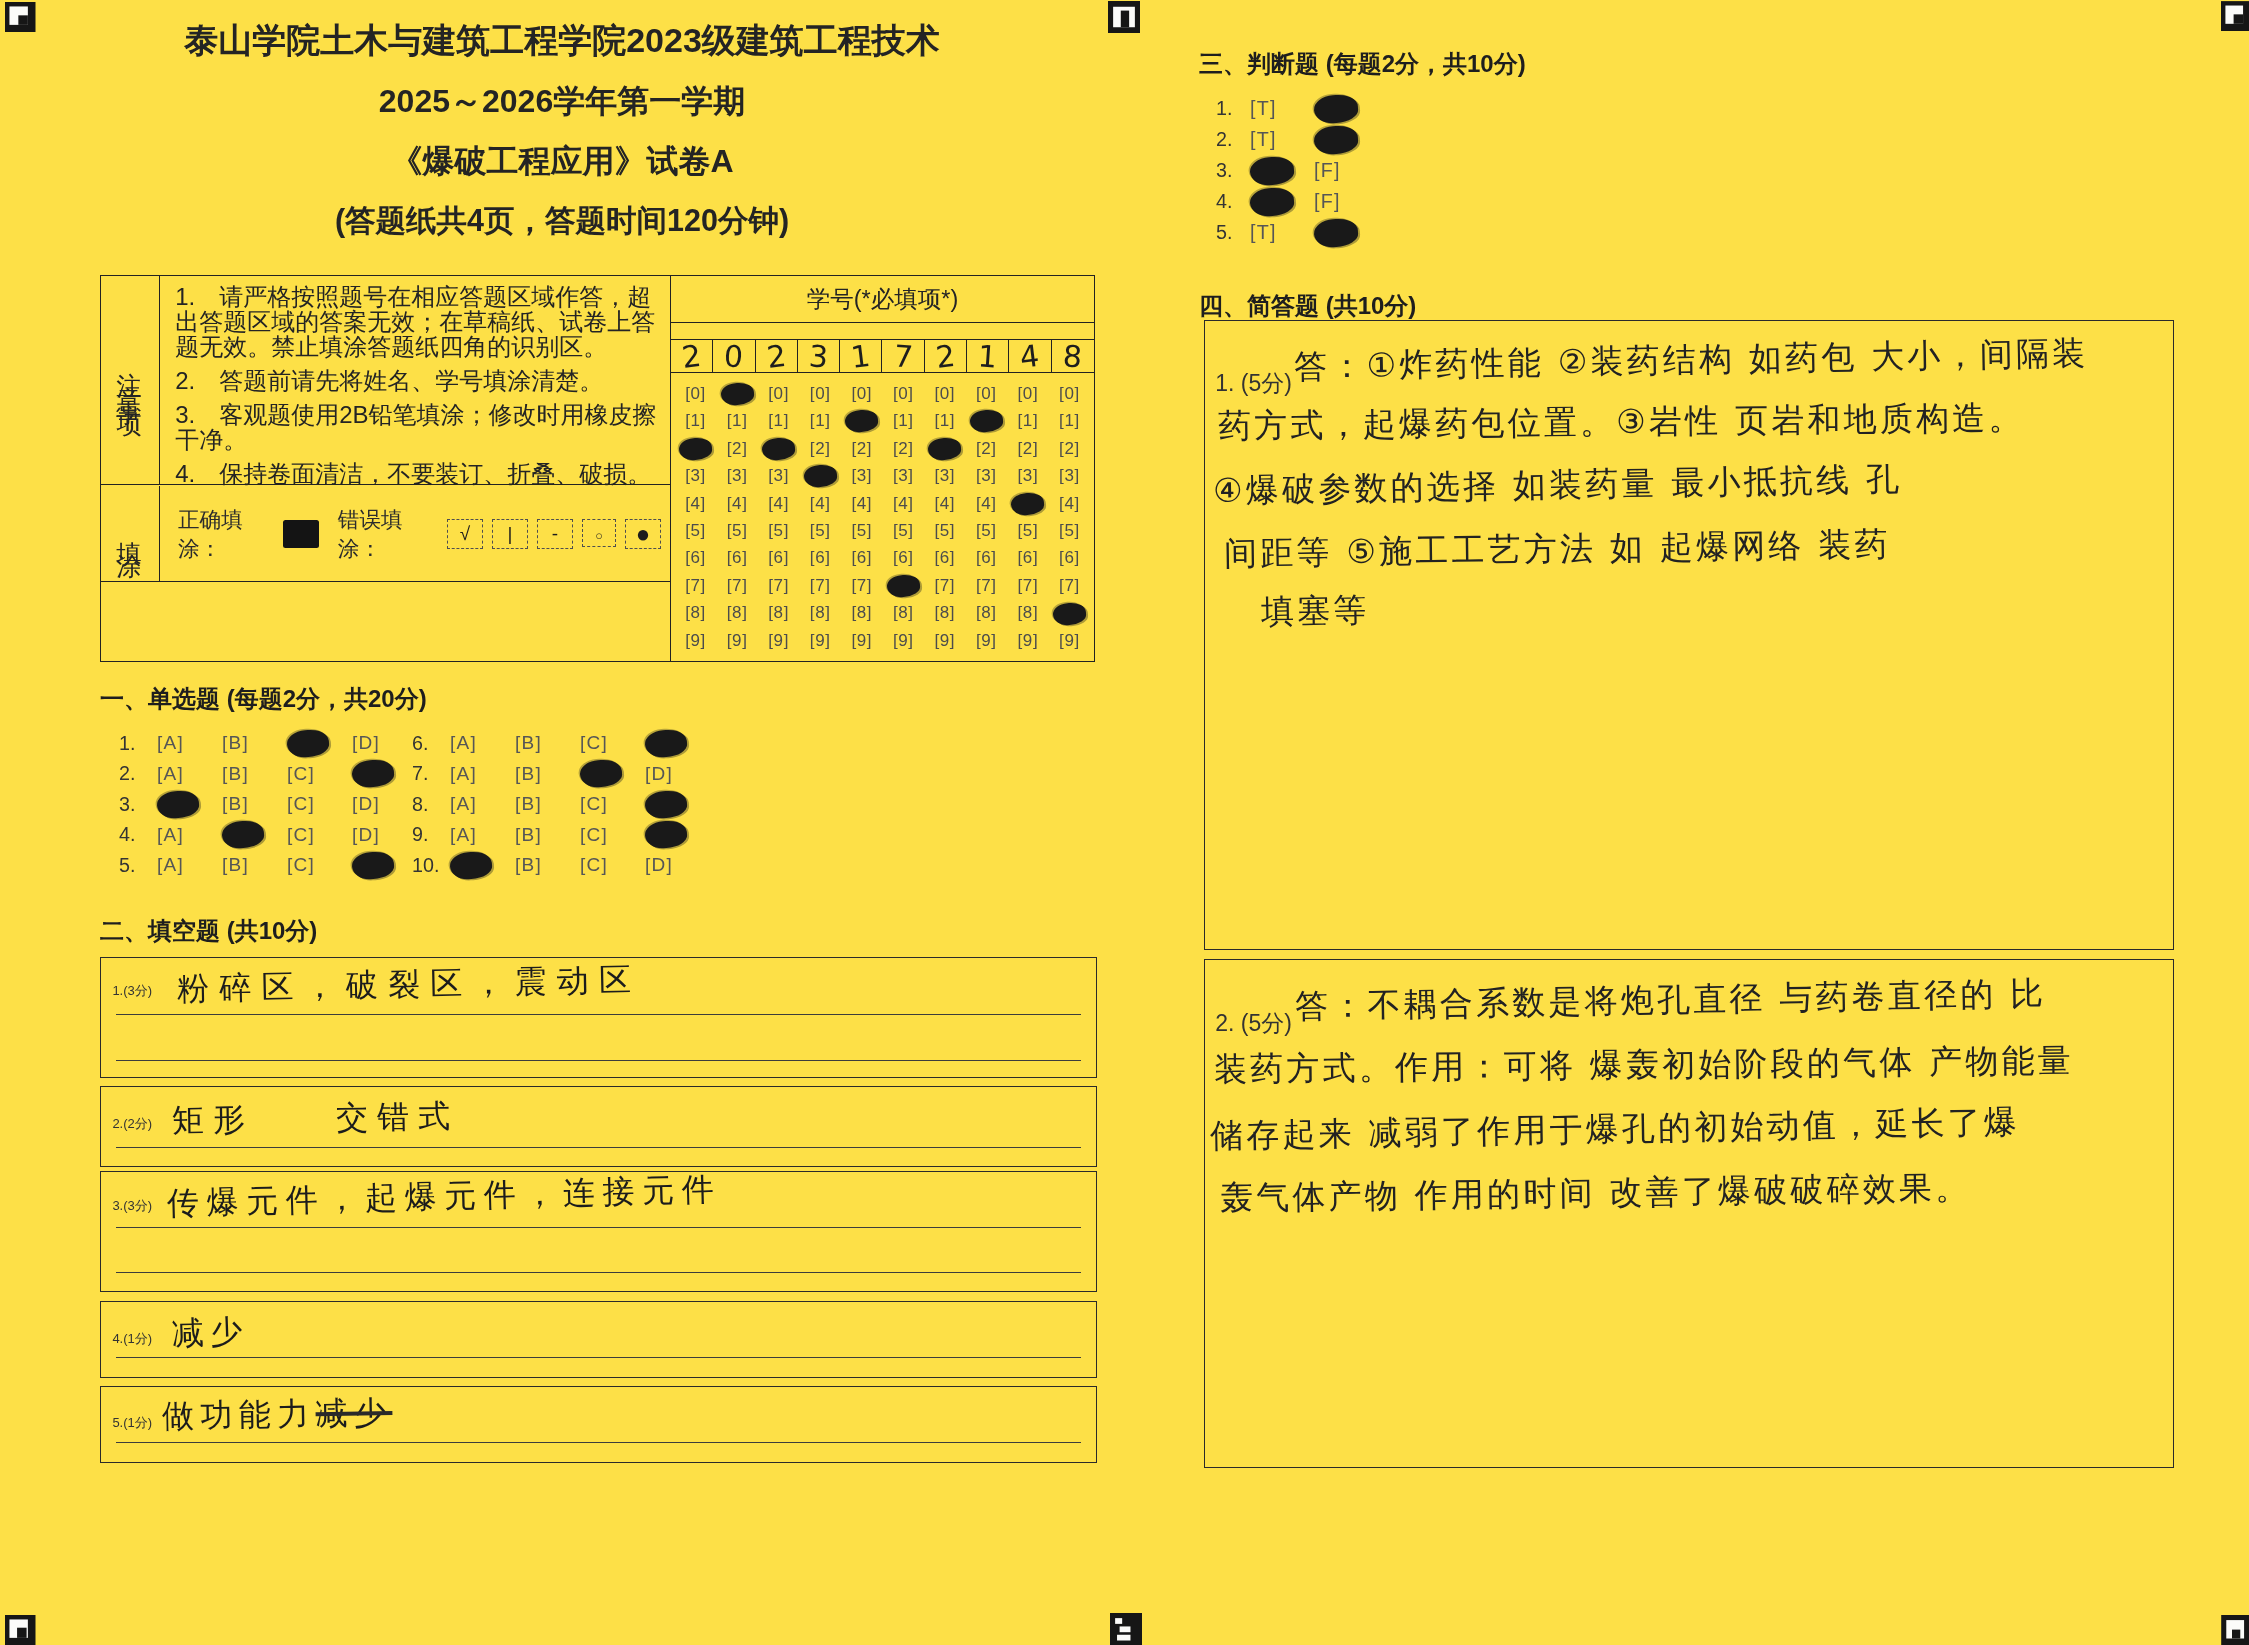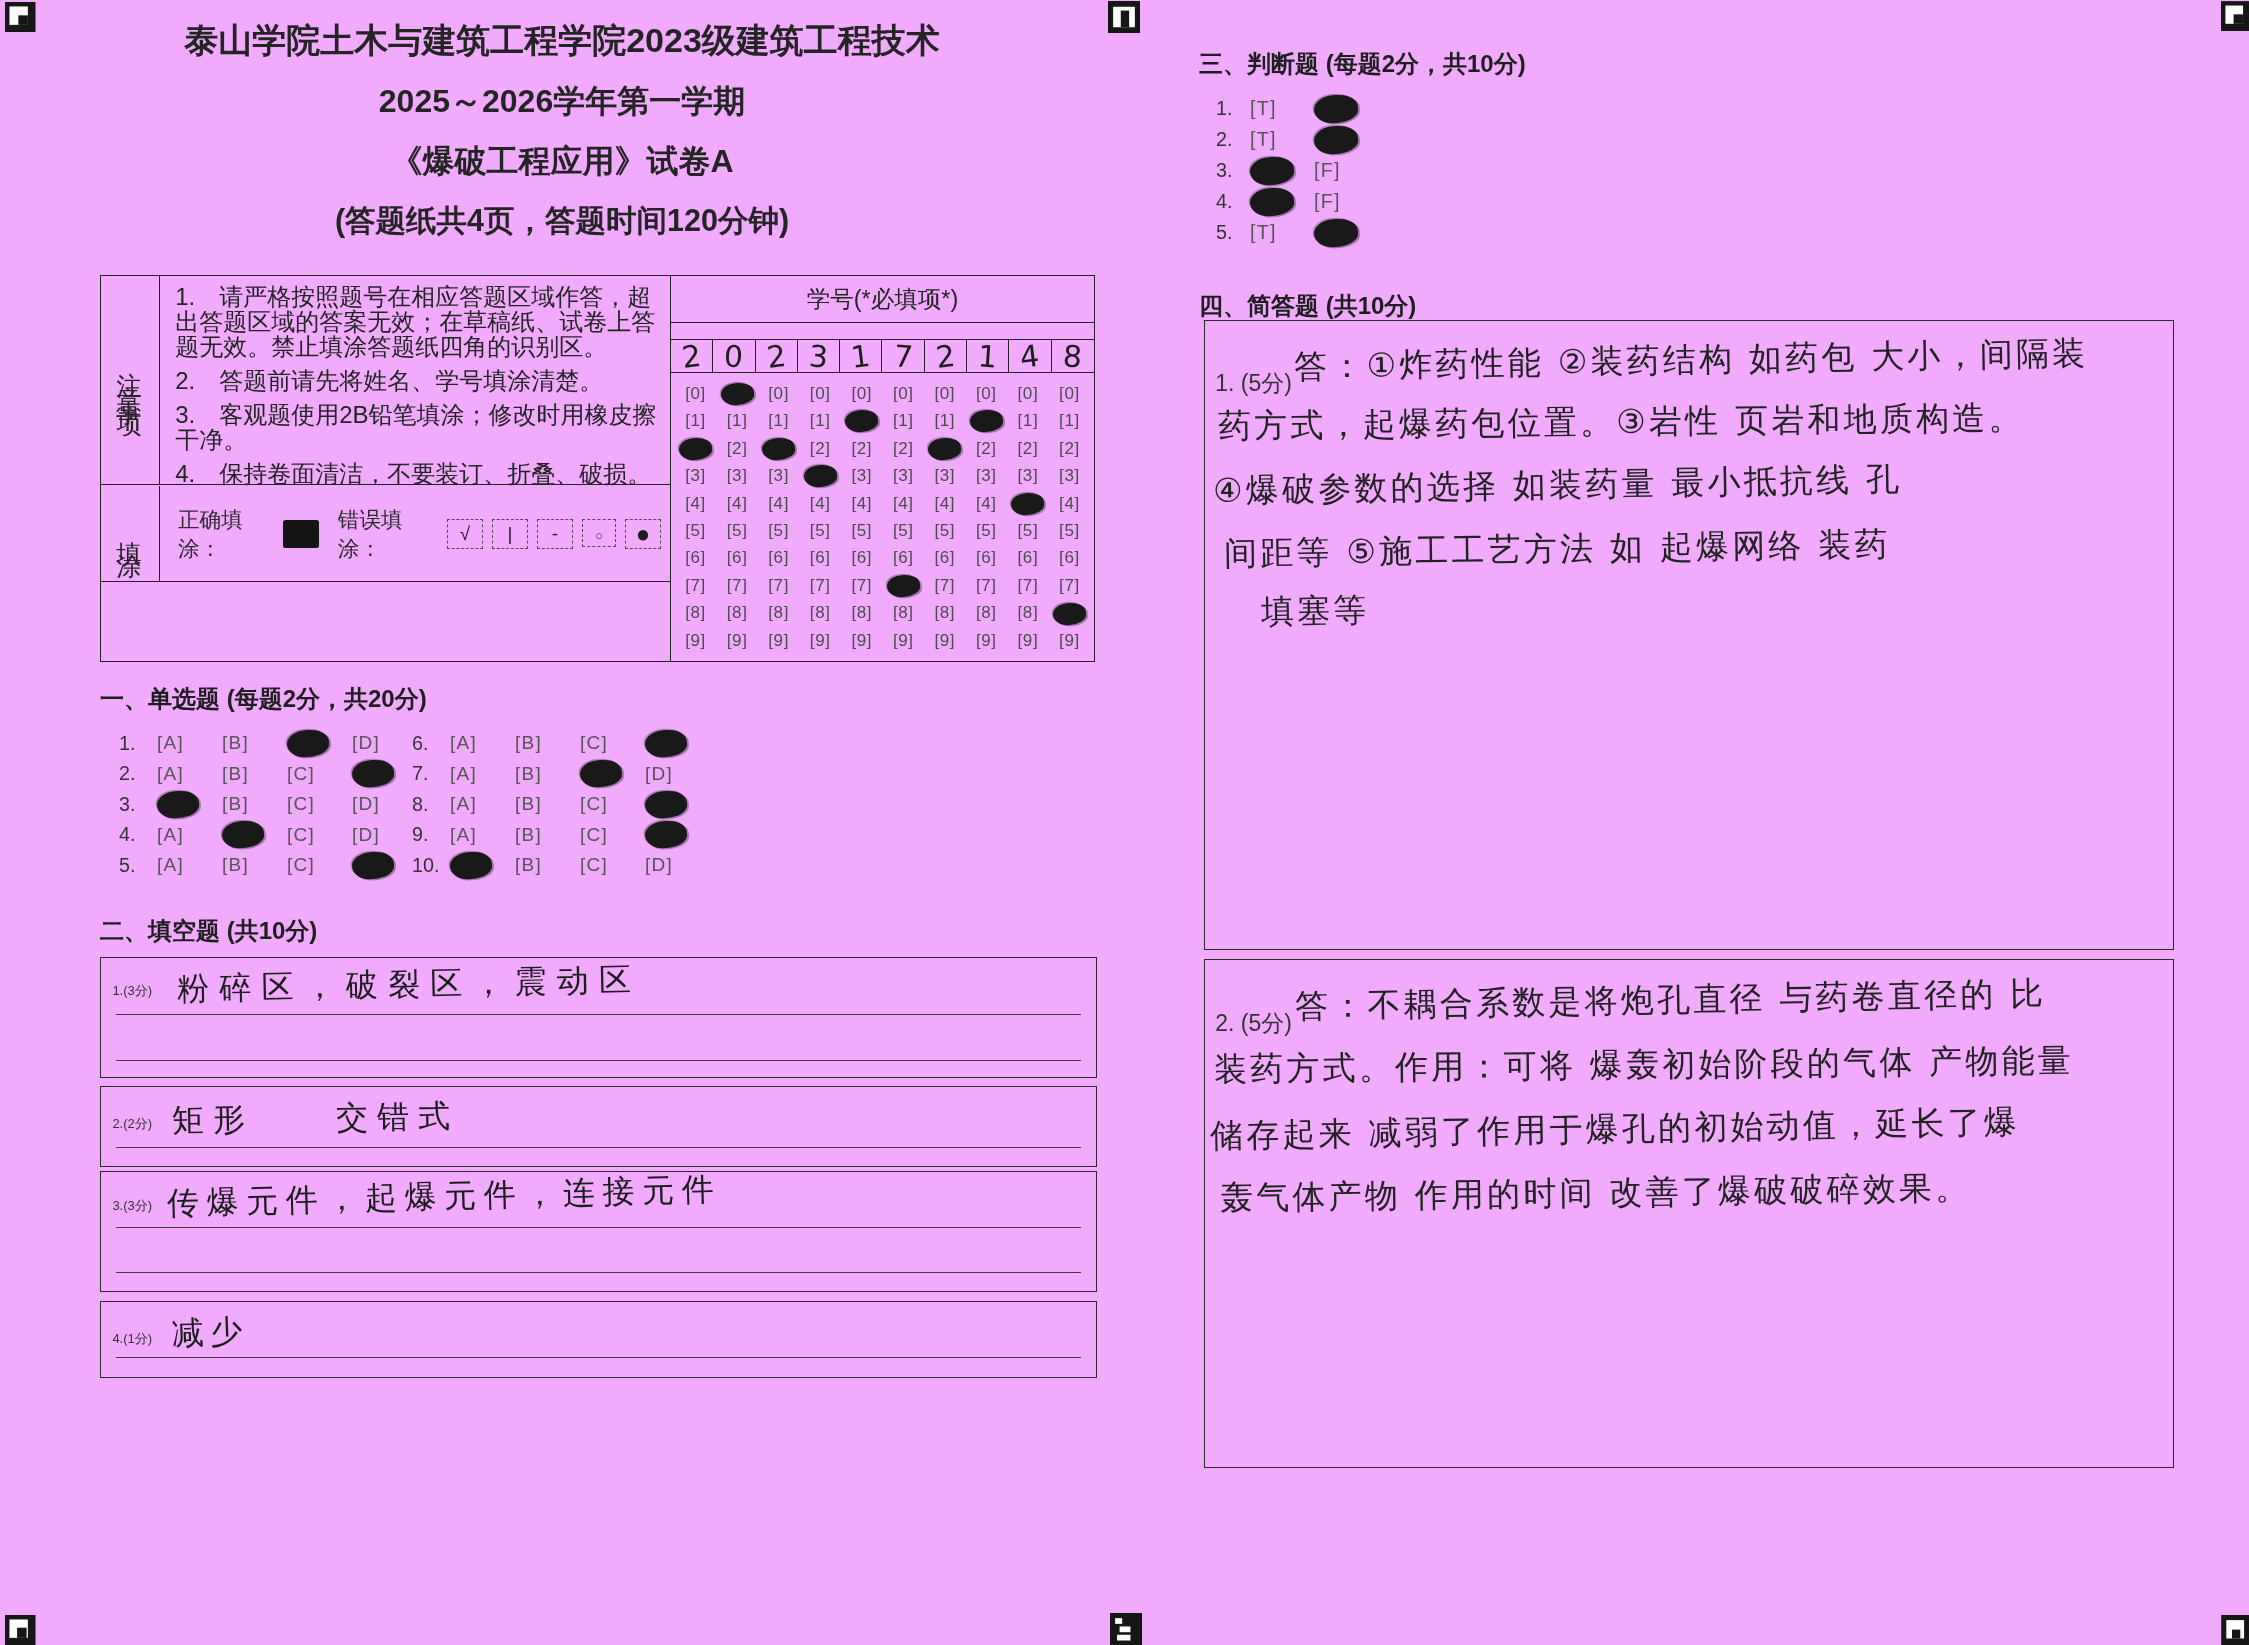--- a/index.html
+++ b/index.html
@@ -1,16 +1,16 @@
 <!DOCTYPE html>
 <html style="font-size:10.2px"><head>
 <meta charset="utf-8">
 <style>
   html,body{margin:0;padding:0;background:#e8e8e6;}
-  .sheet{position:relative;width:2250px;height:1646px;background:#f0abfc;overflow:hidden;
+  .sheet{position:relative;width:2250px;height:1646px;background:#fde047;overflow:hidden;
          font-family:"Liberation Sans",sans-serif;color:#2c2c2c;}
   
   .regmark{position:absolute;}
   
   .title-block{position:absolute;left:95px;top:10.2px;width:934px;text-align:center;}
   .title-line{font-weight:600;color:#242424;}
   .t1{font-size:34px;line-height:61px;}
   .t2{font-size:32px;line-height:60px;}
   .t3{font-size:32px;line-height:60px;}
   .t4{font-size:30.5px;line-height:58px;}
@@ -461,20 +461,25 @@
     <span class="flabel">3.(3分)</span>
     <span class="fans">传爆元件，起爆元件，连接元件</span>
     <div class="fline fl1"></div>
     <div class="fline fl2"></div>
   </div>
   <div class="fbox" id="fb4">
     <span class="flabel">4.(1分)</span>
     <span class="fans">减少</span>
     <div class="fline fl1"></div>
   </div>
+  <div class="fbox" id="fb5">
+    <span class="flabel">5.(1分)</span>
+    <span class="fans"><span>做功能力</span><span class="struck">减少</span></span>
+    <div class="fline fl1"></div>
+  </div>
 
   <div class="sec-header" id="sec3">三、判断题 (每题2分，共10分)</div>
   <div id="tf-list">
       <div class="tf-row">
         <span class="tf-num">1.</span>
         <span class="tf-slot">[T]</span>
         <span class="tf-blob-slot">
           <span class="blob blob-tf"></span>
         </span>
       </div>

